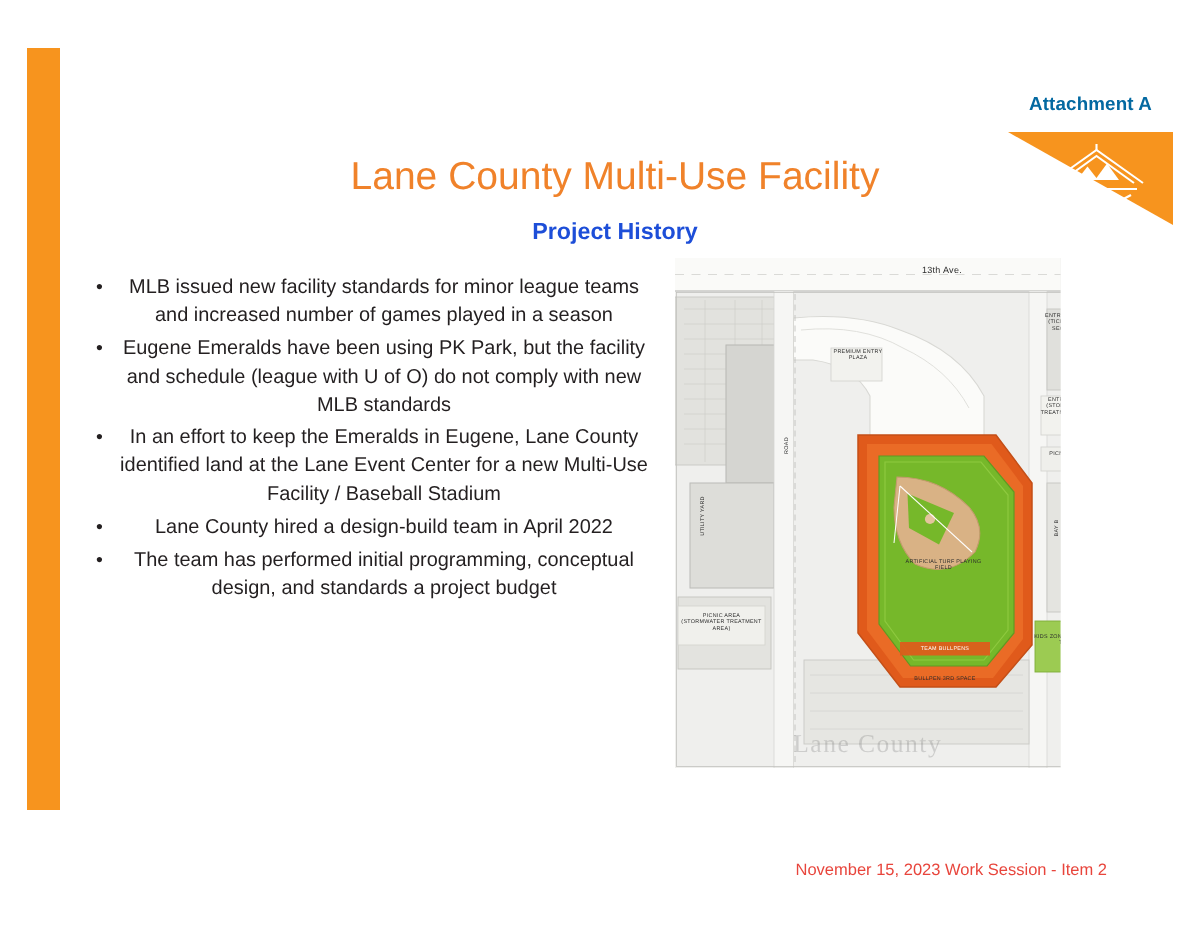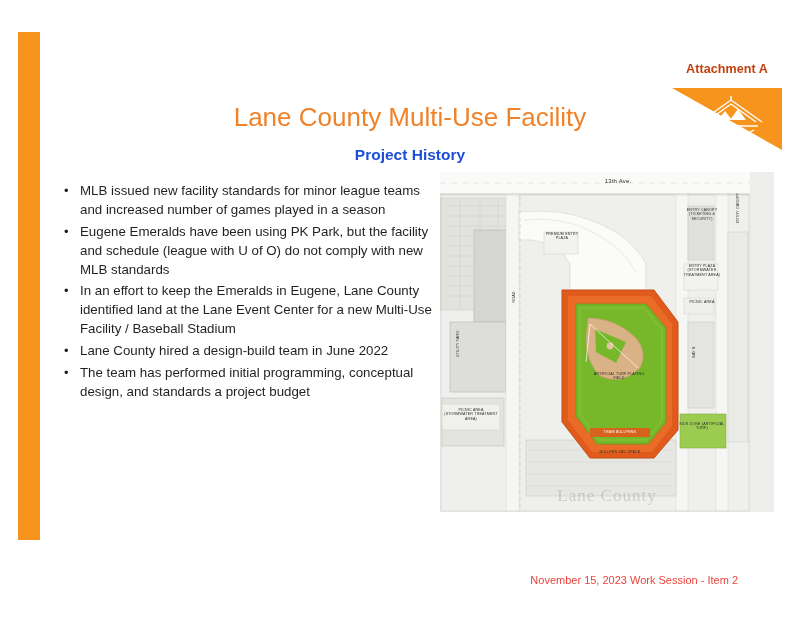--- a/index.html
+++ b/index.html
@@ -44,21 +44,21 @@
     clip-path: polygon(0 0, 100% 0, 100% 100%);
   }
 
   
   .attachment-label {
     position: absolute;
     right: 32px;
     top: 62px;
     font-size: 12.5px;
     font-weight: bold;
-    color: #c2410c;
+    color: #0369a1;
     letter-spacing: .1px;
   }
 
   
   .seal {
     position: absolute;
     right: 26px;
     top: 92px;
     width: 86px;
     height: 56px;
@@ -100,21 +100,21 @@
     display: flex;
     margin-bottom: 3px;
   }
   .bullet .dot {
     width: 16px;
     flex: 0 0 16px;
     color: #231f20;
     font-size: 13px;
     line-height: 1.42;
   }
-  .bullet .txt { flex: 1 1 auto; }
+  .bullet .txt { flex: 1 1 auto; text-align: center; }
 
   
   .footer-center {
     position: absolute;
     left: 270px;
     top: 588px;
     width: 260px;
     font-size: 11.5px;
     color: #231f20;
     margin-top: 44px;
@@ -124,23 +124,23 @@
     right: 62px;
     top: 574px;
     font-size: 11px;
     font-weight: normal;
     color: #E8453C;
   }
 
   
   .siteplan {
     position: absolute;
-    left: 440px;
+    left: 450px;
     top: 172px;
-    width: 334px;
+    width: 257px;
     height: 340px;
     background: #EDEDEB;
     overflow: hidden;
   }
   .sp-label {
     position: absolute;
     font-size: 3.6px;
     color: #2b2b2b;
     line-height: 1.25;
     text-align: center;
@@ -201,21 +201,21 @@
     <div class="bullet">
       <span class="dot">•</span>
       <span class="txt">Eugene Emeralds have been using PK Park, but the facility and schedule (league with U of O) do not comply with new MLB standards</span>
     </div>
     <div class="bullet">
       <span class="dot">•</span>
       <span class="txt">In an effort to keep the Emeralds in Eugene, Lane County identified land at the Lane Event Center for a new Multi-Use Facility / Baseball Stadium</span>
     </div>
     <div class="bullet">
       <span class="dot">•</span>
-      <span class="txt">Lane County hired a design-build team in June 2022</span>
+      <span class="txt">Lane County hired a design-build team in April 2022</span>
     </div>
     <div class="bullet">
       <span class="dot">•</span>
       <span class="txt">The team has performed initial programming, conceptual design, and standards a project budget</span>
     </div>
   </div>
 
   <div class="siteplan">
     <svg viewBox="0 0 310 340" width="310" height="340">
 

